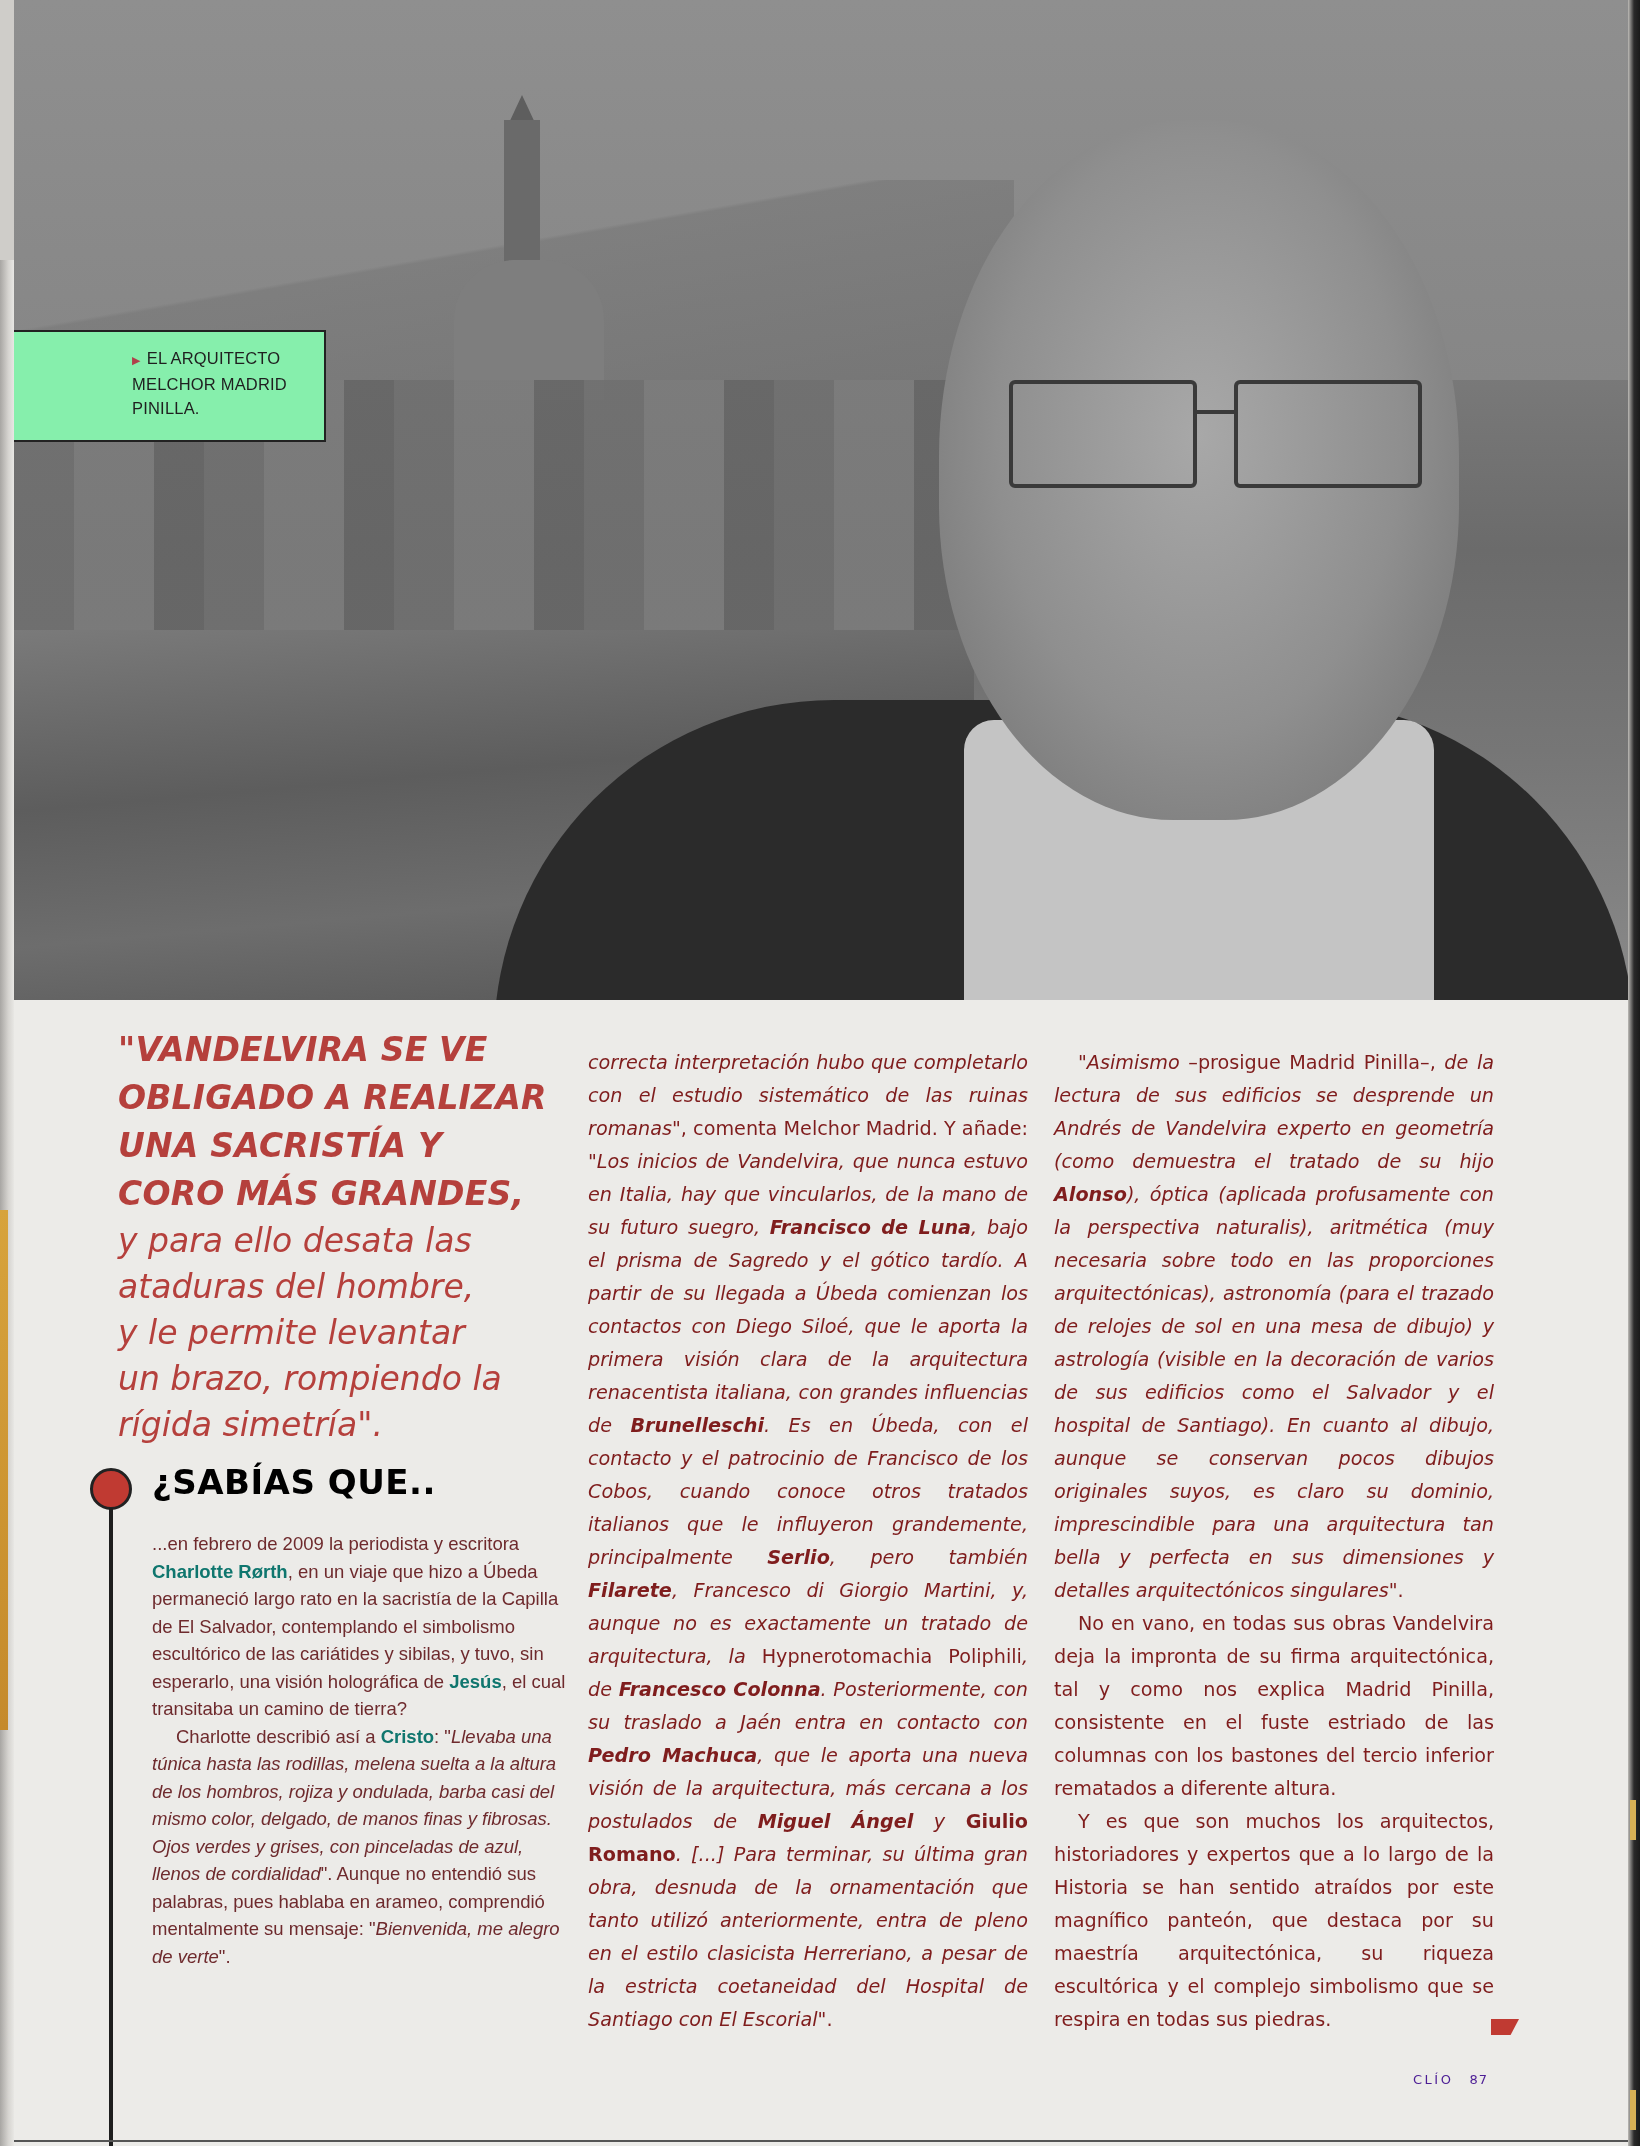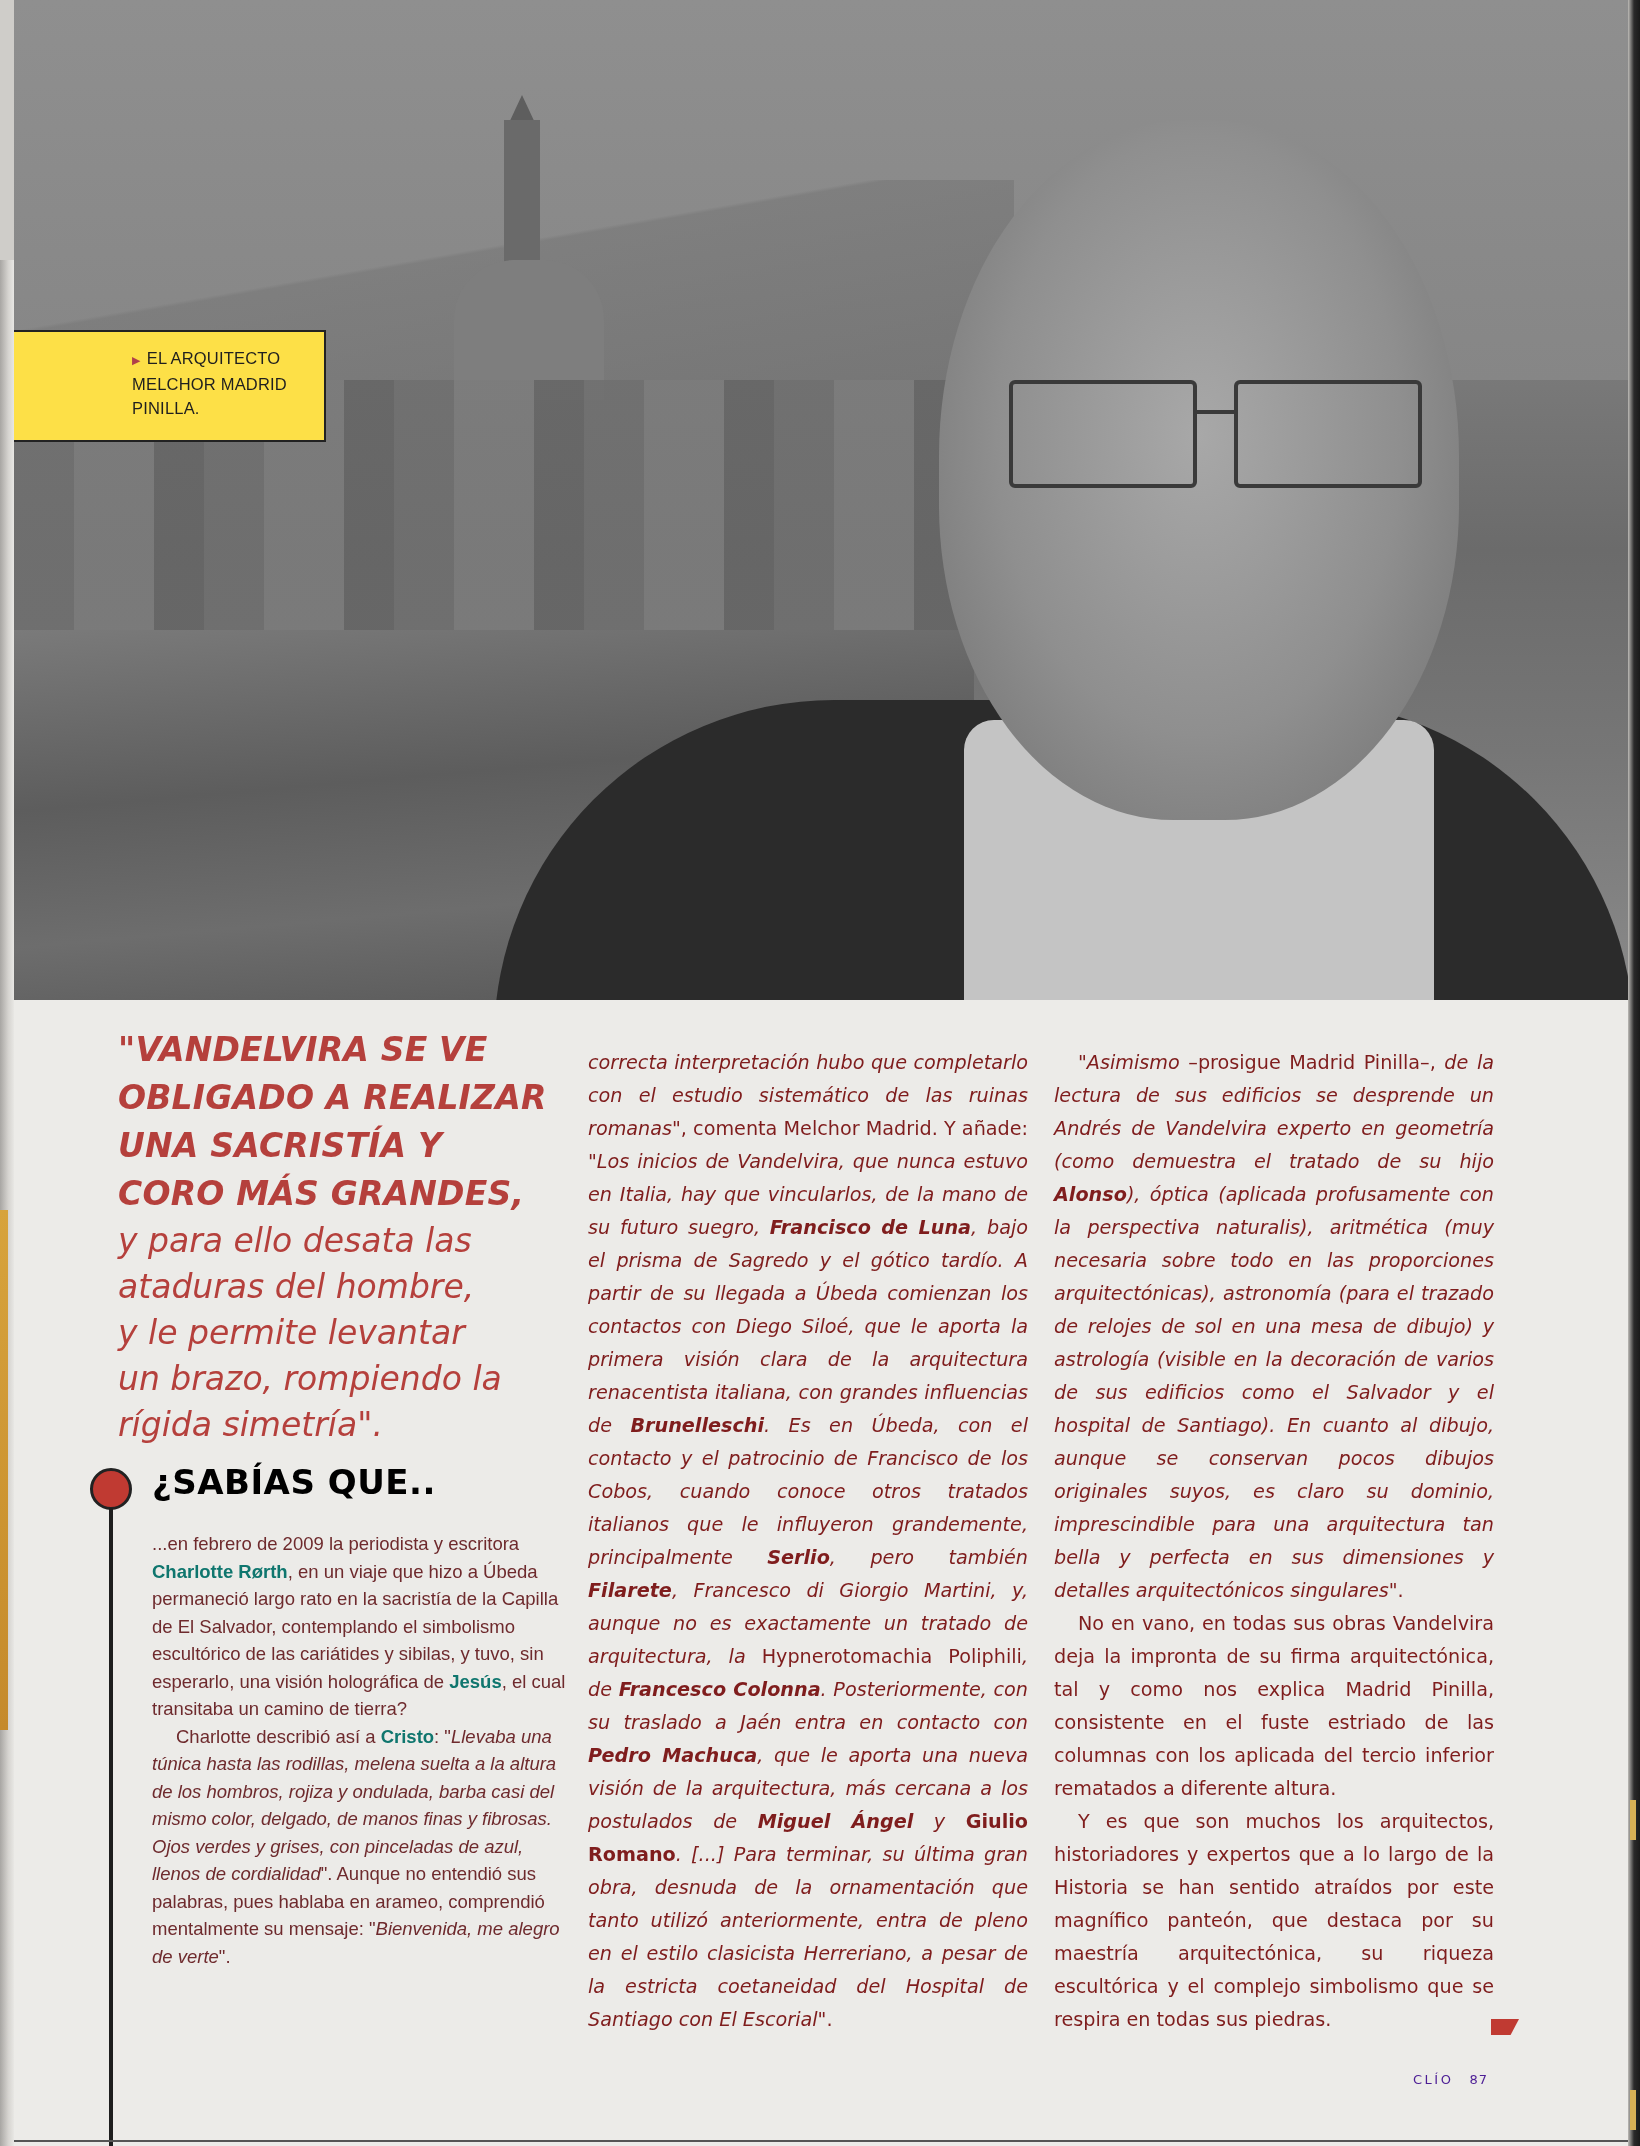--- a/index.html
+++ b/index.html
@@ -46,21 +46,21 @@
   .photo .face { position:absolute; left:925px; top:120px; width:520px; height:700px;
     background: radial-gradient(ellipse at 50% 45%, #a8a8a8 0%, #8f8f8f 55%, #6f6f6f 100%); border-radius: 48% 48% 45% 45%; }
   .photo .glasses { position:absolute; left:975px; top:380px; width:440px; height:110px; }
   .photo .glasses .lens { position:absolute; top:0; width:180px; height:100px; border:4px solid #3a3a3a; border-radius: 6px; }
   .photo .glasses .lens.l { left:20px; }
   .photo .glasses .lens.r { left:245px; }
   .photo .glasses .bridge { position:absolute; left:204px; top:30px; width:45px; height:4px; background:#3a3a3a; }
 
   .caption-box {
     position: absolute; left: 14px; top: 330px; width: 310px; height: 108px;
-    background: #fde047; border: 2px solid #222; border-left: none;
+    background: #86efac; border: 2px solid #222; border-left: none;
   }
   .caption-text {
     position: absolute; left: 118px; top: 14px; width: 190px;
     font-family: "Liberation Sans", sans-serif; font-size: 16.5px; line-height: 24px;
     color: #1f1f1f; letter-spacing: 0.2px;
   }
   .caption-arrow { color: #b0404a; font-size: 11px; margin-right: 6px; }
 
   
   .pull-quote {
@@ -169,21 +169,21 @@
     <p class="indent"><span>Charlotte describió así a </span><b>Cristo</b><span>: "</span><i>Llevaba una túnica hasta las rodillas, melena suelta a la altura de los hombros, rojiza y ondulada, barba casi del mismo color, delgado, de manos finas y fibrosas. Ojos verdes y grises, con pinceladas de azul, llenos de cordialidad</i><span>". Aunque no entendió sus palabras, pues hablaba en arameo, comprendió mentalmente su mensaje: "</span><i>Bienvenida, me alegro de verte</i><span>".</span></p>
   </div>
 </div>
 
 <div class="col col-2">
   <p><i>correcta interpretación hubo que completarlo con el estudio sistemático de las ruinas romanas</i><span>", comenta Melchor Madrid. Y añade: "</span><i>Los inicios de Vandelvira, que nunca estuvo en Italia, hay que vincularlos, de la mano de su futuro suegro, </i><i><b>Francisco de Luna</b></i><i>, bajo el prisma de Sagredo y el gótico tardío. A partir de su llegada a Úbeda comienzan los contactos con Diego Siloé, que le aporta la primera visión clara de la arquitectura renacentista italiana, con grandes influencias de </i><i><b>Brunelleschi</b></i><i>. Es en Úbeda, con el contacto y el patrocinio de Francisco de los Cobos, cuando conoce otros tratados italianos que le influyeron grandemente, principalmente </i><i><b>Serlio</b></i><i>, pero también </i><i><b>Filarete</b></i><i>, Francesco di Giorgio Martini, y, aunque no es exactamente un tratado de arquitectura, la </i><span>Hypnerotomachia Poliphili</span><i>, de </i><i><b>Francesco Colonna</b></i><i>. Posteriormente, con su traslado a Jaén entra en contacto con </i><i><b>Pedro Machuca</b></i><i>, que le aporta una nueva visión de la arquitectura, más cercana a los postulados de </i><i><b>Miguel Ángel</b></i><i> y </i><b>Giulio Romano</b><i>. [...] Para terminar, su última gran obra, desnuda de la ornamentación que tanto utilizó anteriormente, entra de pleno en el estilo clasicista Herreriano, a pesar de la estricta coetaneidad del Hospital de Santiago con El Escorial</i><span>".</span></p>
 </div>
 
 <div class="col col-3">
   <p class="indent"><span>"</span><i>Asimismo</i><span> –prosigue Madrid Pinilla–, </span><i>de la lectura de sus edificios se desprende un Andrés de Vandelvira experto en geometría (como demuestra el tratado de su hijo </i><i><b>Alonso</b></i><i>), óptica (aplicada profusamente con la perspectiva naturalis), aritmética (muy necesaria sobre todo en las proporciones arquitectónicas), astronomía (para el trazado de relojes de sol en una mesa de dibujo) y astrología (visible en la decoración de varios de sus edificios como el Salvador y el hospital de Santiago). En cuanto al dibujo, aunque se conservan pocos dibujos originales suyos, es claro su dominio, imprescindible para una arquitectura tan bella y perfecta en sus dimensiones y detalles arquitectónicos singulares</i><span>".</span></p>
-  <p class="indent">No en vano, en todas sus obras Vandelvira deja la impronta de su firma arquitectónica, tal y como nos explica Madrid Pinilla, consistente en el fuste estriado de las columnas con los aplicada del tercio inferior rematados a diferente altura.</p>
+  <p class="indent">No en vano, en todas sus obras Vandelvira deja la impronta de su firma arquitectónica, tal y como nos explica Madrid Pinilla, consistente en el fuste estriado de las columnas con los bastones del tercio inferior rematados a diferente altura.</p>
   <p class="indent">Y es que son muchos los arquitectos, historiadores y expertos que a lo largo de la Historia se han sentido atraídos por este magnífico panteón, que destaca por su maestría arquitectónica, su riqueza escultórica y el complejo simbolismo que se respira en todas sus piedras.</p>
 </div>
 
 <div class="end-mark"></div>
 
 <div class="footer">
   <span>CLÍO</span><span class="num">87</span>
 </div>
 <div class="bottom-rule"></div>
 

